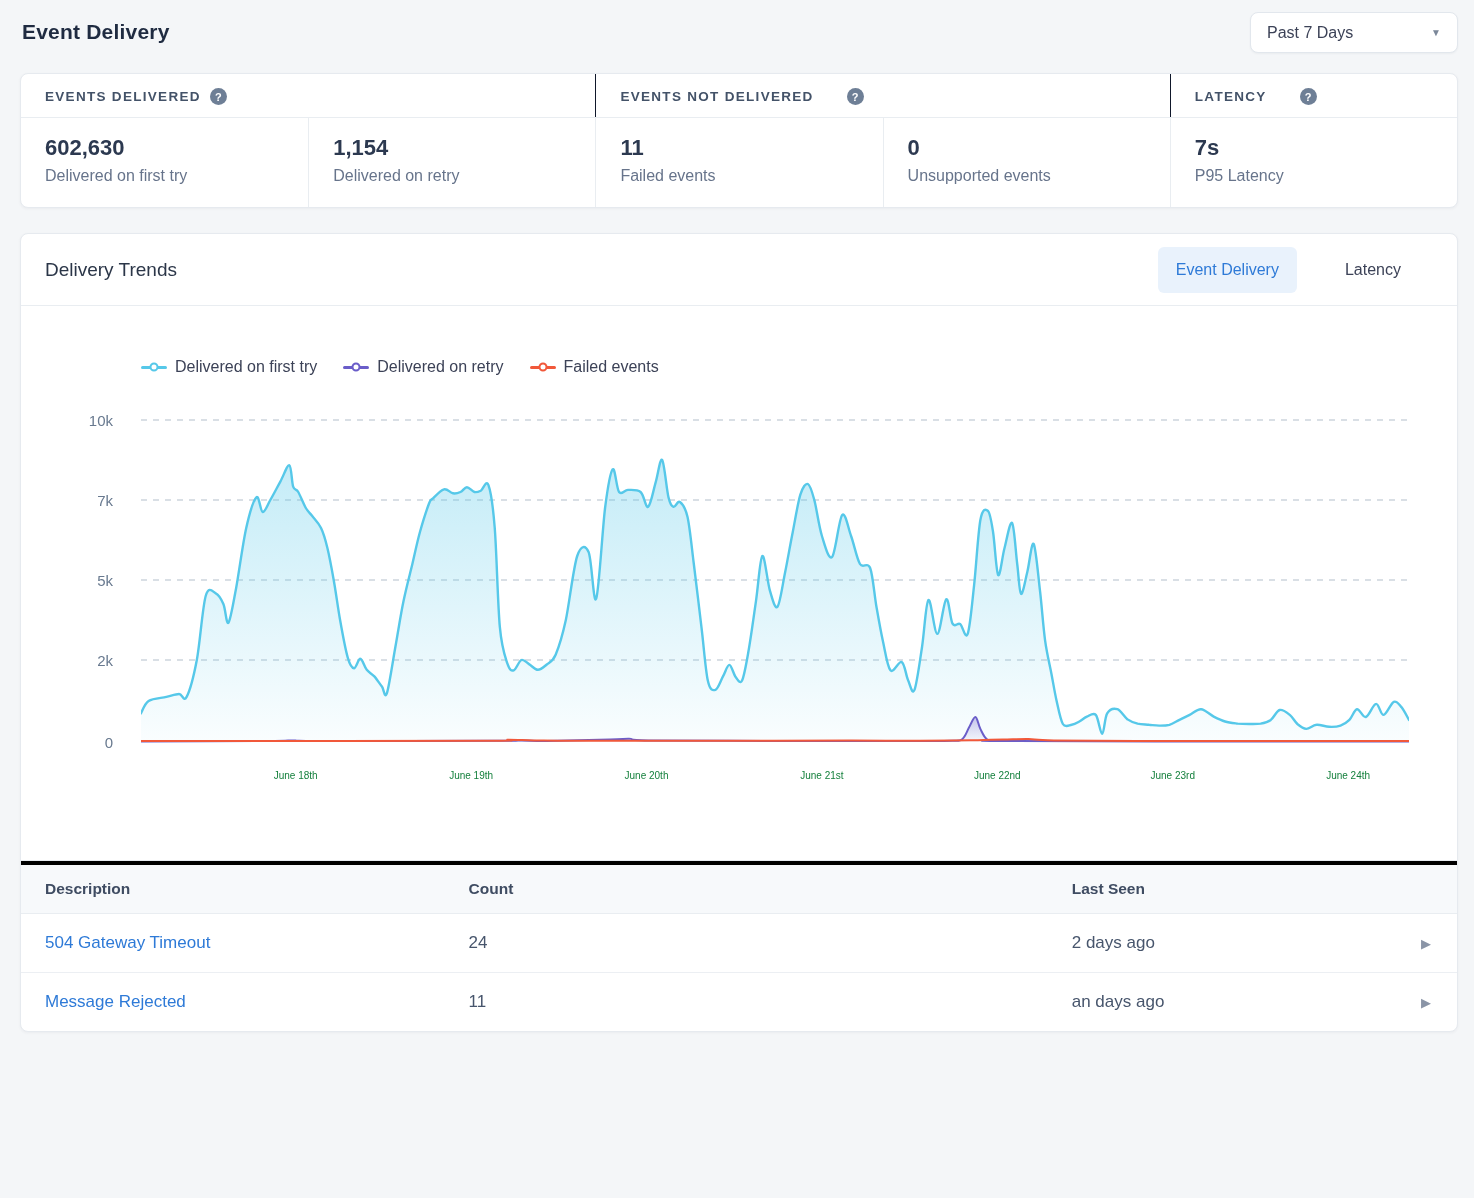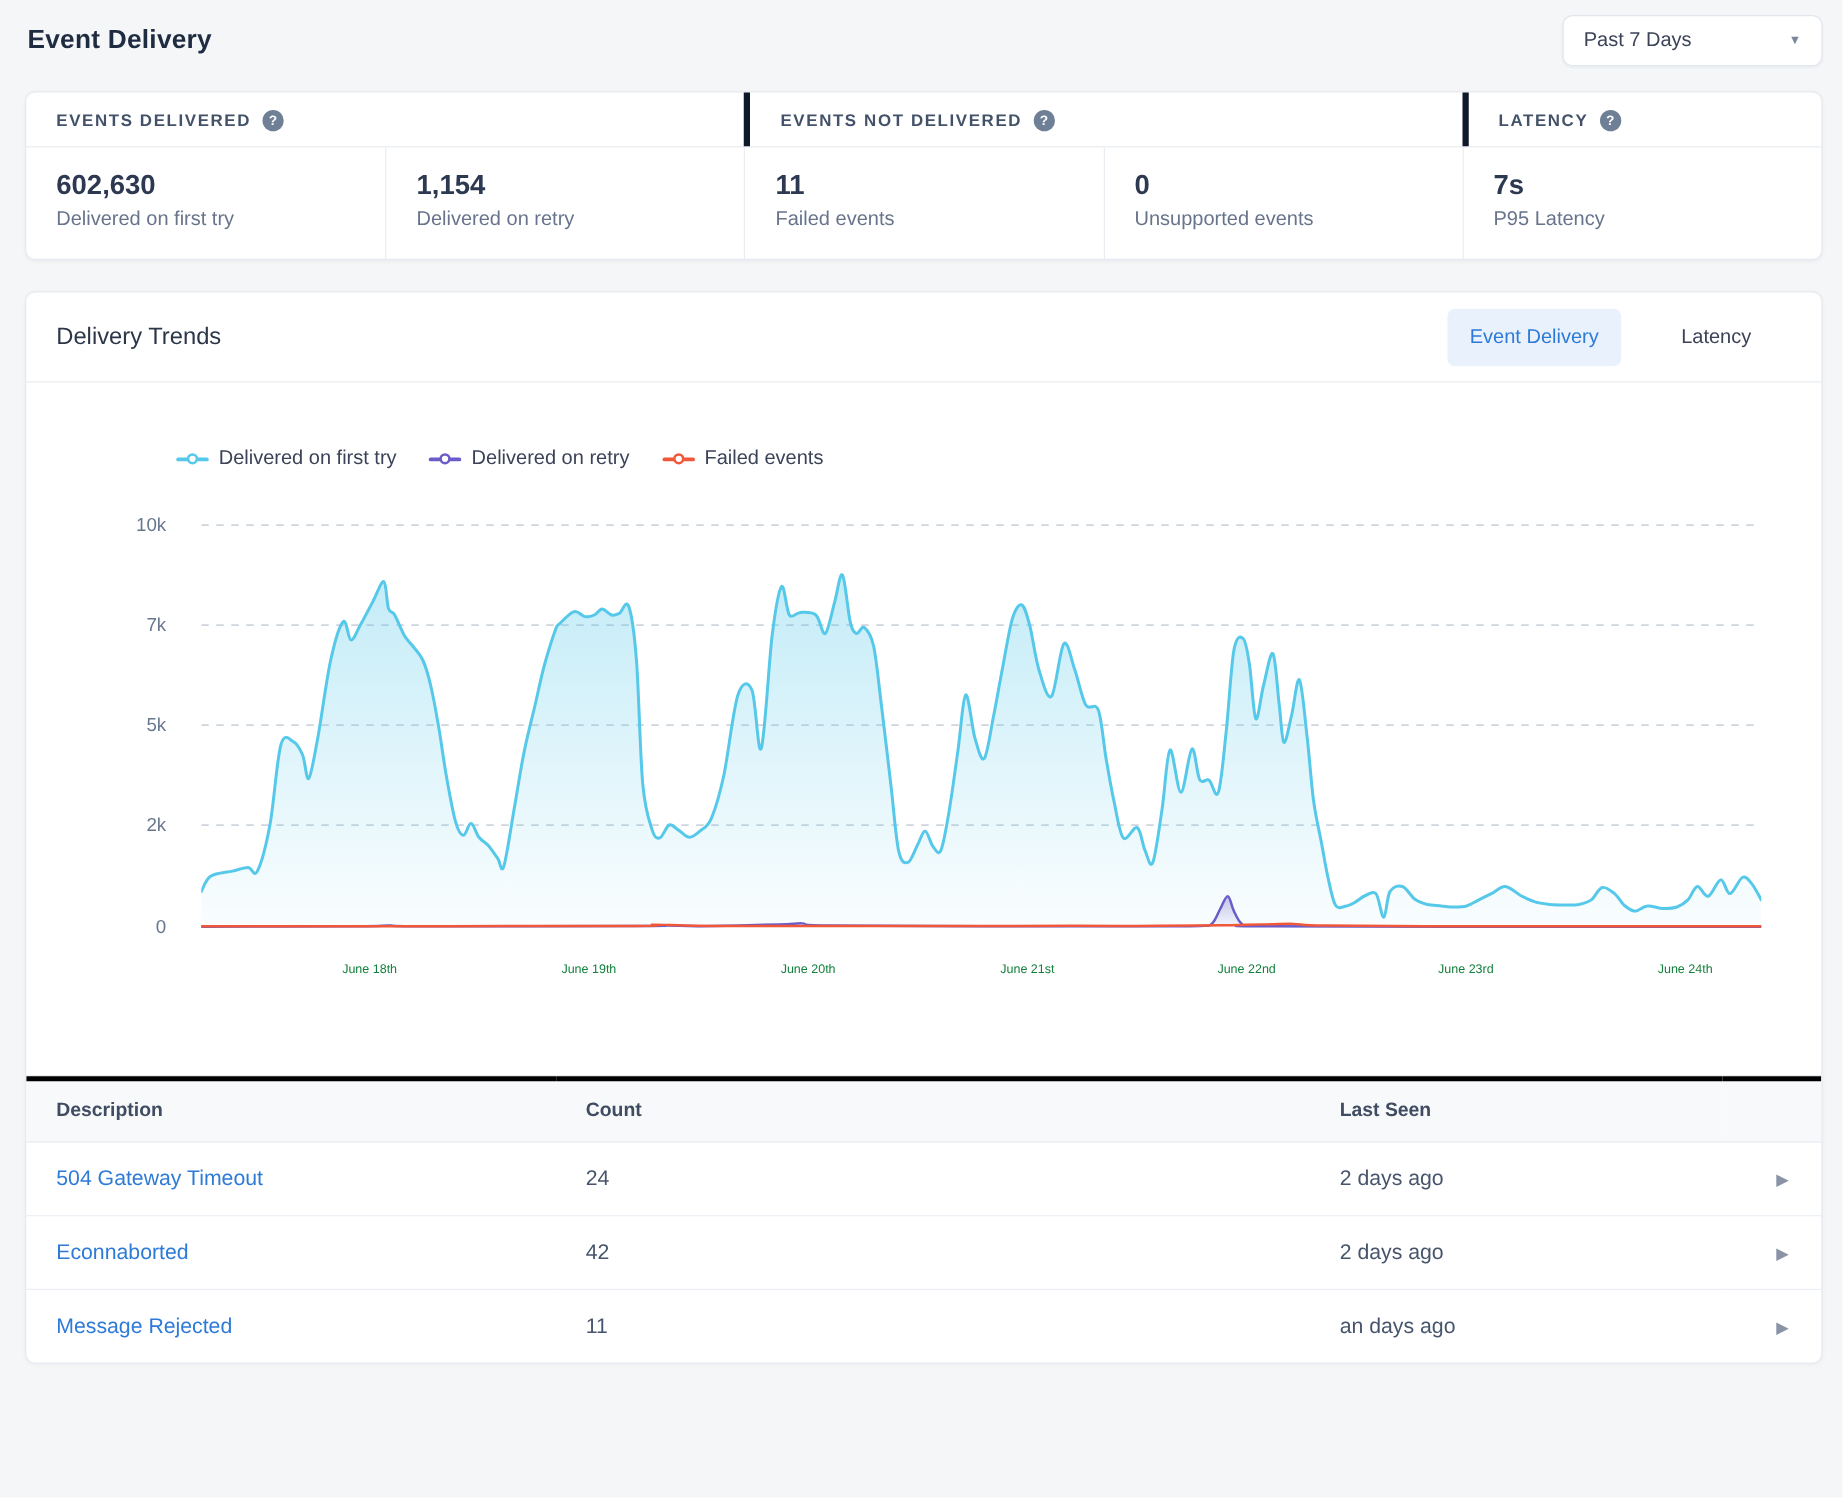--- a/index.html
+++ b/index.html
@@ -23,21 +23,21 @@
   .caret { font-size:10px; color:#7b8799; margin-left:10px; }
 
   .card {
     background:#fff; border:1px solid #e6eaef; border-radius:8px;
     box-shadow:0 1px 3px rgba(50,60,80,.05);
   }
 
   
   .stats-head { display:grid; grid-template-columns:2fr 2fr 1fr; border-bottom:1px solid #e9edf1; }
   .stats-head > div { padding:14px 24px 12px; display:flex; align-items:center; }
-  .stats-head > div + div { border-left:5px solid #0f172a; }
+  .stats-head > div + div { border-left:1px solid #0f172a;gap:24px; }
   .sh-label { font-size:13.5px; font-weight:700; letter-spacing:1.3px; color:#435268; }
   .help {
     display:inline-flex; align-items:center; justify-content:center;
     width:17px; height:17px; margin-left:9px; border-radius:50%;
     background:#6e7f96; color:#fff; font-size:11px; font-weight:700; cursor:pointer;
   }
   .stats-body { display:grid; grid-template-columns:repeat(5,1fr); }
   .stats-body > div { padding:17px 24px 22px; }
   .stats-body > div + div { border-left:1px solid #e9edf1; }
   .metric-value { font-size:22px; font-weight:700; color:#2c3950; }
@@ -54,21 +54,21 @@
   .tab.active { background:#e9f2fc; color:#2e7ad7; }
 
   .legend { display:flex; align-items:center; gap:26px; margin:52px 0 0 120px; }
   .legend-item { display:flex; align-items:center; gap:8px; font-size:16px; color:#3c4257; cursor:pointer; }
   .legend-swatch { position:relative; width:26px; height:11px; }
   .legend-line { position:absolute; left:0; right:0; top:4px; height:3px; border-radius:2px; }
   .legend-dot { position:absolute; left:50%; top:50%; transform:translate(-50%,-50%);
     width:9px; height:9px; border-radius:50%; background:#fff; border:2.5px solid; }
 
   .chart-wrap { display:flex; margin-top:26px; padding-right:48px; }
-  .y-axis { width:120px; height:350px; position:relative;margin-left:20px; }
+  .y-axis { width:120px; height:350px; position:relative; }
   .y-axis span { position:absolute; right:28px; transform:translateY(-50%);
     font-size:15px; color:#68798f; }
   .plot { flex:1; height:350px; }
   .plot svg { display:block; width:100%; height:100%; }
   .x-axis { position:relative; height:34px; margin:8px 48px 0 120px; }
   .x-axis span { position:absolute; top:10px; transform:translateX(-50%);
     font-size:10px; color:#15803d; white-space:nowrap; }
   .trends-section { padding-bottom:66px; }
 
   
@@ -228,26 +228,20 @@
             </tr>
           </thead>
         <tbody id="issuesBody">
             <tr>
               <td class="link"><a>504 Gateway Timeout</a></td>
               <td>24</td>
               <td>2 days ago</td>
               <td class="arrow"><span class="row-arrow">▶</span></td>
             </tr>
             <tr>
-              <td class="link"><a>Econnaborted</a></td>
-              <td>42</td>
-              <td>2 days ago</td>
-              <td class="arrow"><span class="row-arrow">▶</span></td>
-            </tr>
-            <tr>
               <td class="link"><a>Message Rejected</a></td>
               <td>11</td>
               <td>an days ago</td>
               <td class="arrow"><span class="row-arrow">▶</span></td>
             </tr>
           </tbody>
       </table>
     </div>
   </section>
 

